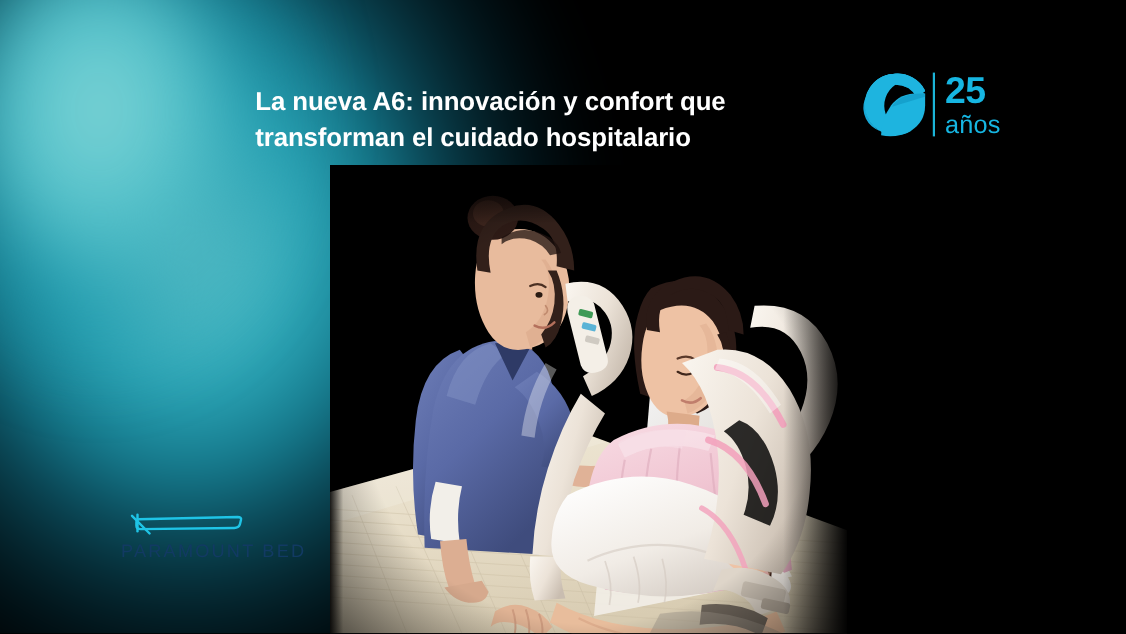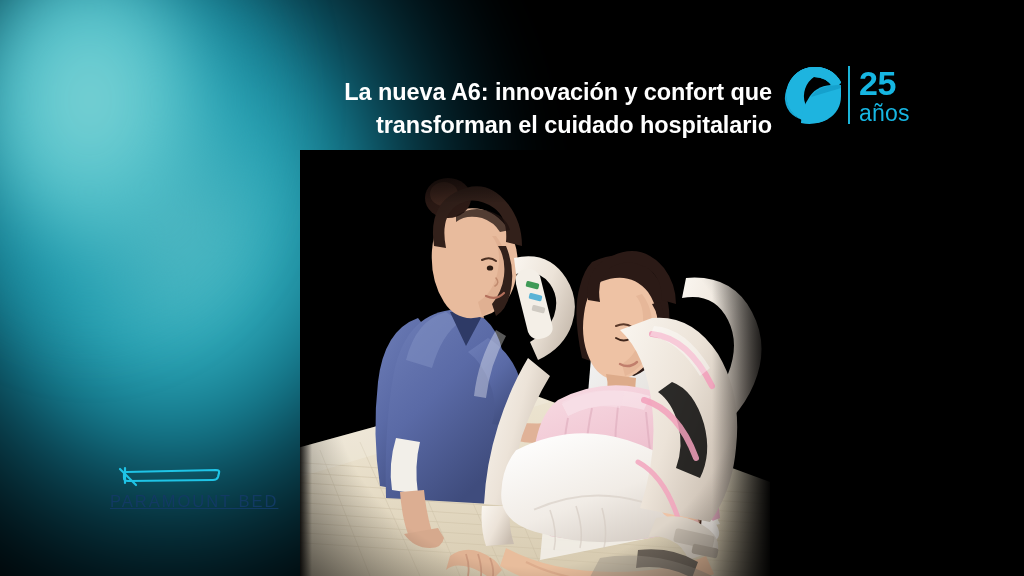--- a/index.html
+++ b/index.html
@@ -58,21 +58,21 @@
     filter: blur(28px);
     pointer-events: none;
   }
 
   
   .headline {
     position: absolute;
     left: 232px;
     top: 76px;
     width: 540px;
-    text-align: right;
+    text-align: left;
     color: #ffffff;
     font-size: 23.5px;
     font-weight: bold;
     line-height: 33px;
     letter-spacing: -0.1px;
     white-space: pre-line;
   }
 
   
   .anniv {
@@ -130,21 +130,20 @@
     display: block;
     margin-left: 6px;
   }
   .pbed-word {
     color: #123a63;
     font-size: 16.5px;
     letter-spacing: 2.0px;
     font-weight: normal;
     margin-top: 3px;
     white-space: nowrap;
-    text-decoration: underline;
   }
 
   
   .photo {
     position: absolute;
     left: 300px;
     top: 150px;
     width: 470px;
     height: 426px;
     overflow: hidden;

